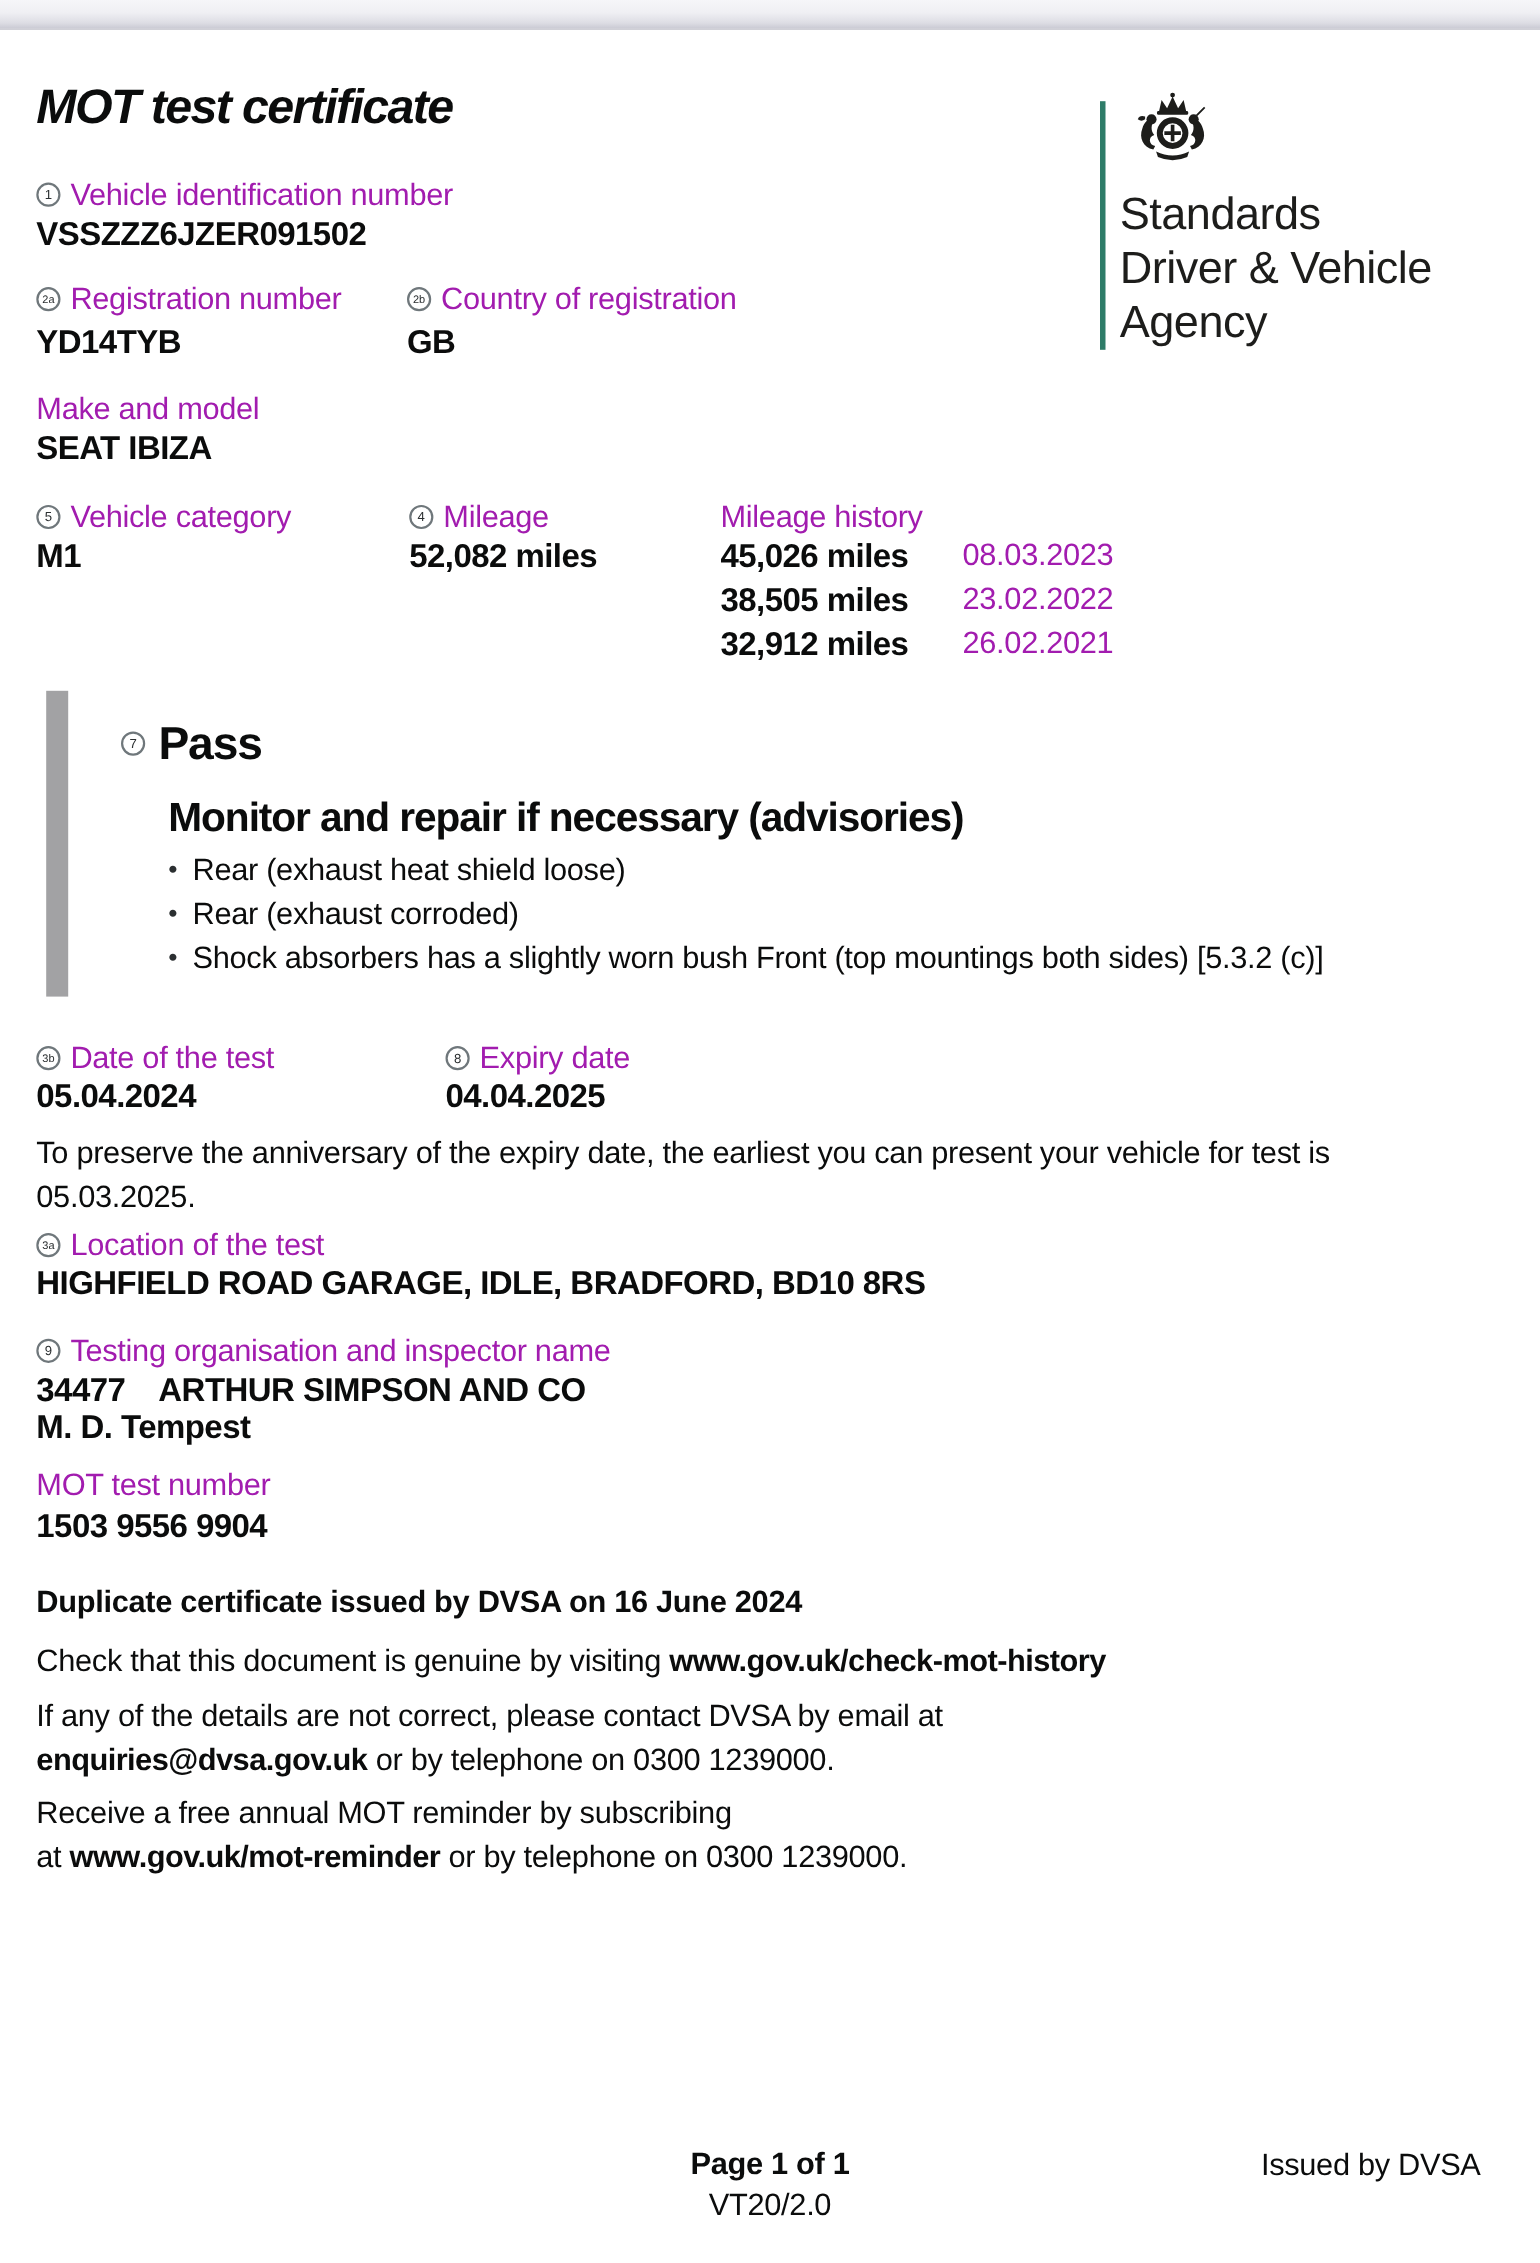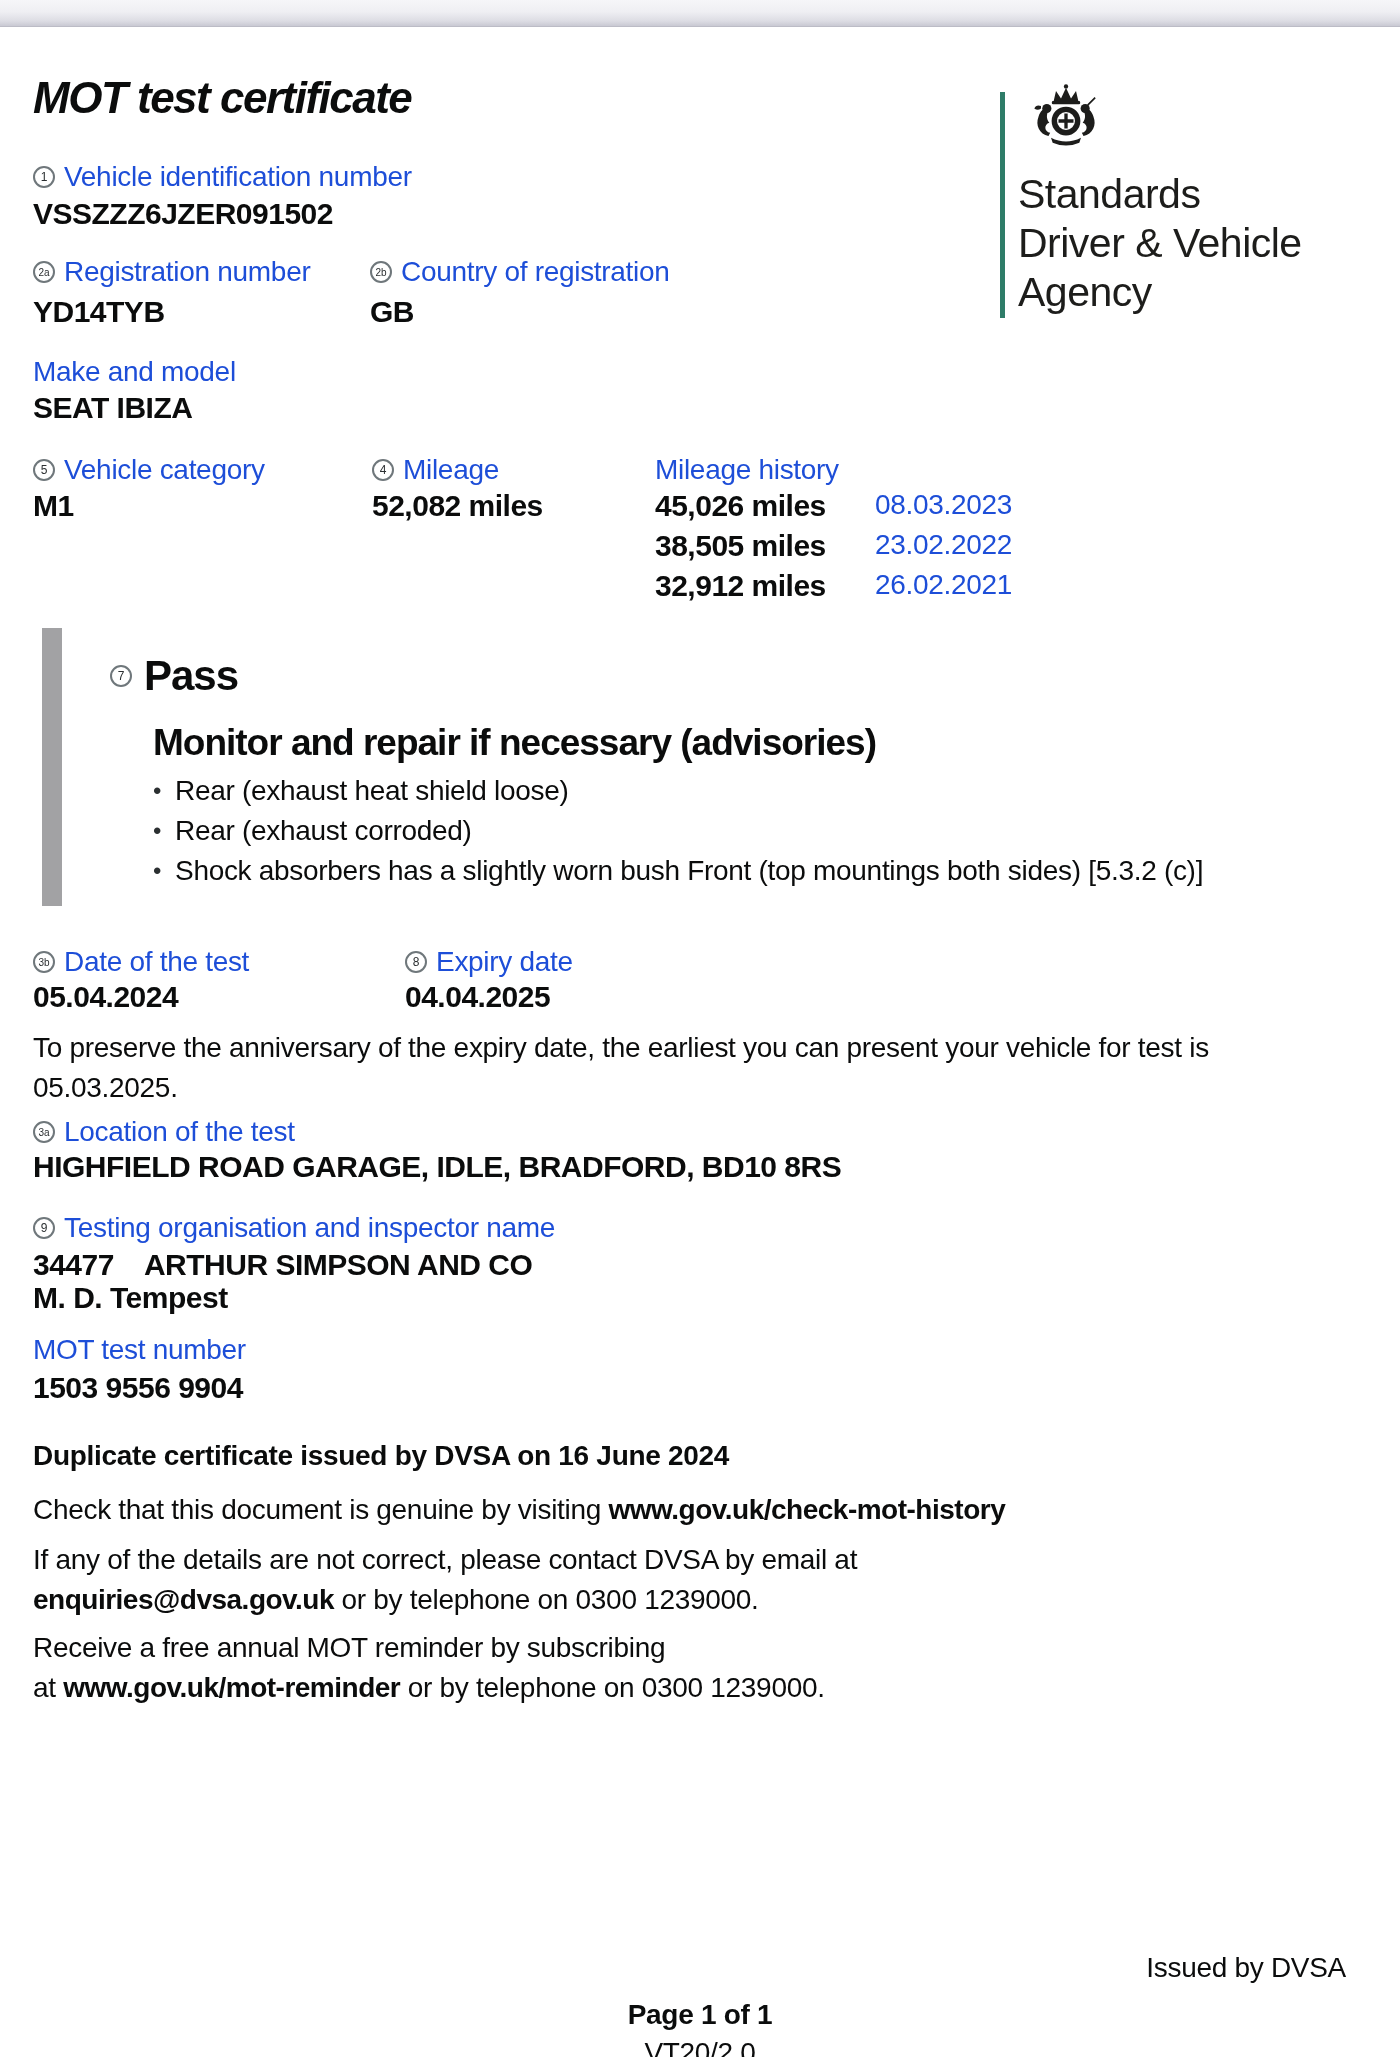--- a/index.html
+++ b/index.html
@@ -11,40 +11,40 @@
   }
   .abs{position:absolute;}
   .topbar{
     left:0;top:0;width:1400px;height:26px;
     background:linear-gradient(180deg,#f6f6f9 0%,#efeff3 45%,#dddde4 80%,#c9c9d3 100%);
     border-bottom:1px solid #bcbcc6;
   }
   .h1{
     font-size:44px;font-weight:bold;letter-spacing:-1.5px;line-height:1;
   }
-  .label{font-size:28px;line-height:1;white-space:nowrap;color:#1d4ed8;}
+  .label{font-size:28px;line-height:1;white-space:nowrap;color:#a21caf;}
   .value{font-size:30px;font-weight:bold;line-height:1;white-space:nowrap;letter-spacing:-0.5px;}
   .circ{
     display:inline-flex;align-items:center;justify-content:center;
     width:22px;height:22px;border:2px solid #6f777b;border-radius:50%;
     font-size:12px;letter-spacing:0;color:#2b2f31;margin-right:9px;
     vertical-align:-3px;box-sizing:border-box;font-weight:400;
   }
   .circ.small{font-size:10px;}
   .labelrow{display:flex;align-items:center;}
   .passbar{left:42px;top:628px;width:20px;height:278px;background:#a2a2a4;}
   .pass-h{font-size:42px;font-weight:bold;letter-spacing:-1px;line-height:1;}
   .adv-h{font-size:37px;font-weight:bold;letter-spacing:-1px;line-height:1;}
   .bullet{display:flex;align-items:flex-start;font-size:28px;line-height:1;}
   .dot{width:22px;font-size:24px;line-height:28px;flex:0 0 22px;color:#2b2f31;}
   .para{font-size:28px;line-height:40px;white-space:nowrap;}
   .para b{letter-spacing:-0.5px;}
   .logo-bar{left:1000px;top:92px;width:5px;height:226px;background:#2e7c68;}
   .logo-text{left:1018px;top:170px;font-size:41px;line-height:49px;color:#1d1d1b;letter-spacing:-0.5px;font-weight:400;white-space:nowrap;}
-  .footer-center{left:0;width:1400px;text-align:center;font-size:28px;margin-top:48px;}
+  .footer-center{left:0;width:1400px;text-align:center;font-size:28px;}
   .gap30{display:inline-block;width:30px;}
 </style>
 </head>
 <body>
 
 <div class="abs topbar"></div>
 
 <div class="abs h1" style="left:33px;top:76px;font-style:italic;">MOT test certificate</div>
 
 <div>

